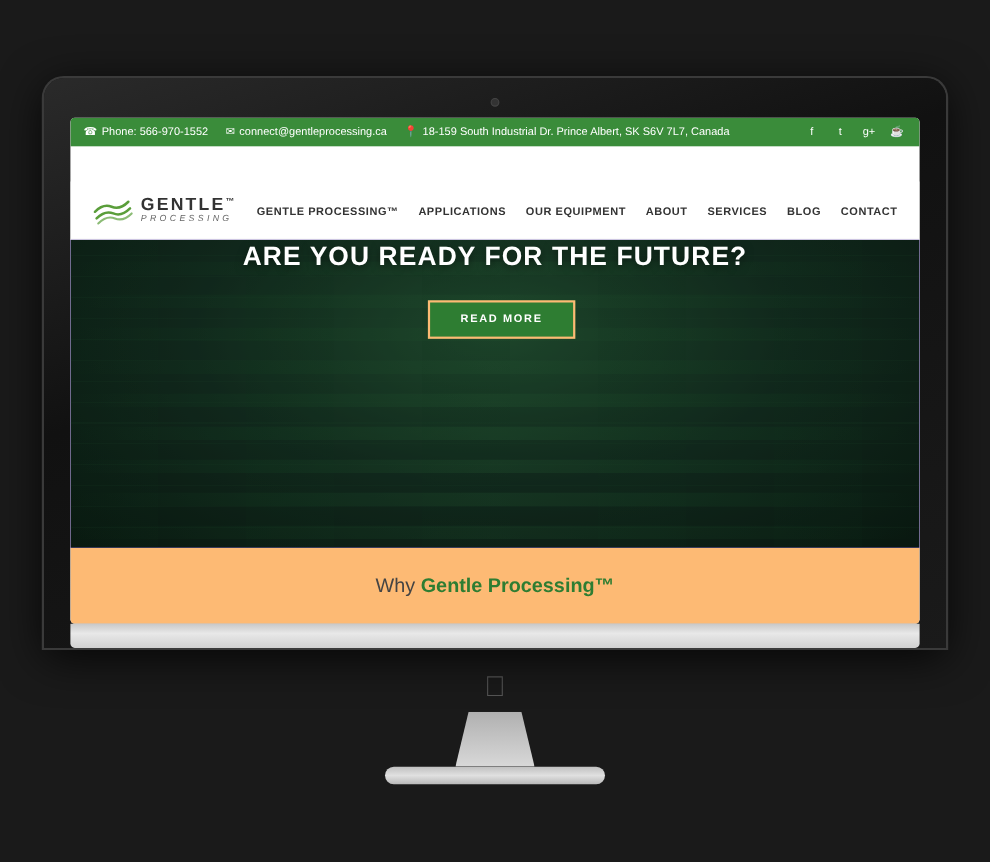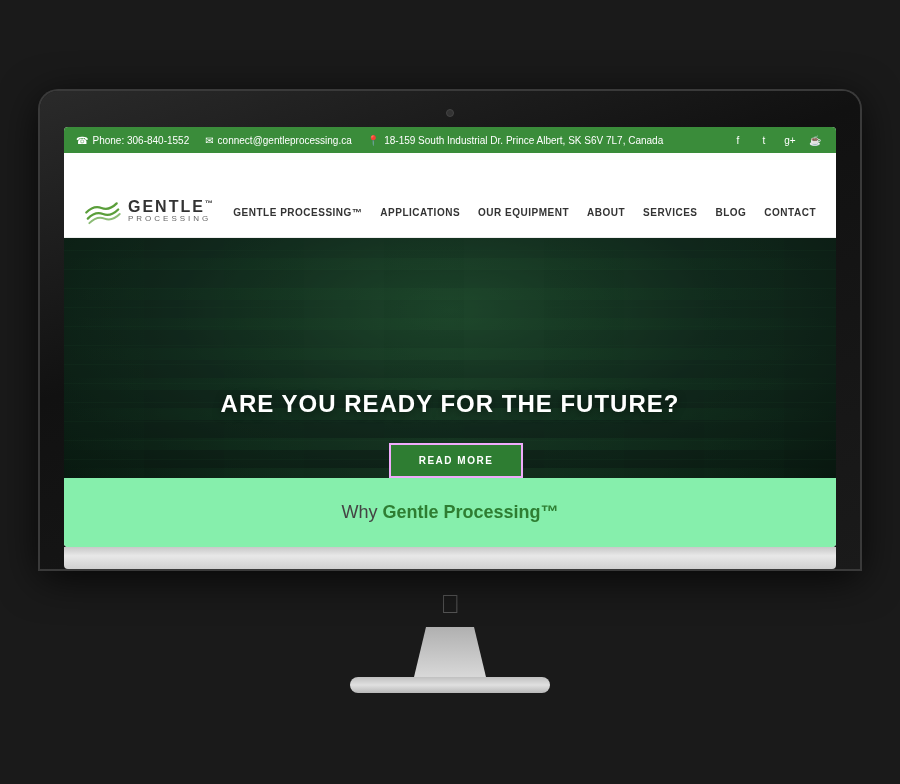--- a/index.html
+++ b/index.html
@@ -124,20 +124,21 @@
     .logo-gentle sup {
       font-size: 8px;
       vertical-align: super;
     }
 
     .logo-processing {
       font-size: 8px;
       letter-spacing: 3px;
       color: #666;
       text-transform: uppercase;
+      font-style: italic;
     }
 
     .nav-links {
       display: flex;
       gap: 18px;
       align-items: center;
       list-style: none;
     }
 
     .nav-links li a {
@@ -145,27 +146,27 @@
       font-weight: 700;
       color: #333;
       text-decoration: none;
       letter-spacing: 0.5px;
       text-transform: uppercase;
     }
 
     
     .hero {
       position: relative;
-      height: 240px;
+      height: 280px;
       background: #8b5cf6;
       overflow: hidden;
       display: flex;
       flex-direction: column;
       align-items: center;
-      justify-content: flex-end;
+      justify-content: flex-start;
     }
 
     .hero-bg {
       position: absolute;
       inset: 0;
       background:
         repeating-linear-gradient(
           0deg,
           transparent,
           transparent 18px,
@@ -217,34 +218,34 @@
       text-transform: uppercase;
       letter-spacing: 1px;
       line-height: 1.3;
       margin-bottom: 24px;
       text-shadow: 0 2px 8px rgba(0,0,0,0.5);
     }
 
     .hero-btn {
       background: #2e7d32;
       color: #fff;
-      border: 2px solid #f0abfc;
+      border: 2px solid #fdba74;
       padding: 10px 28px;
       font-size: 10px;
       font-weight: 700;
       letter-spacing: 1.5px;
       text-transform: uppercase;
       cursor: pointer;
       display: inline-block;
       margin-left: 12px;
     }
 
     
     .why-section {
-      background: #86efac;
+      background: #fdba74;
       text-align: center;
       padding: 24px 20px;
       font-size: 18px;
       color: #444;
     }
 
     .why-section span {
       color: #2e7d32;
       font-weight: 700;
     }
@@ -289,21 +290,21 @@
 
 <div class="imac-wrapper">
   <div class="imac-screen-bezel">
     <div class="imac-camera"></div>
     <div class="screen">
 
       <div class="top-bar">
         <div class="top-bar-left">
           <div class="top-bar-item">
             <span>☎</span>
-            <span>Phone: 306-840-1552</span>
+            <span>Phone: 566-970-1552</span>
           </div>
           <div class="top-bar-item">
             <span>✉</span>
             <span>connect@gentleprocessing.ca</span>
           </div>
           <div class="top-bar-item">
             <span>📍</span>
             <span>18-159 South Industrial Dr. Prince Albert, SK S6V 7L7, Canada</span>
           </div>
         </div>

